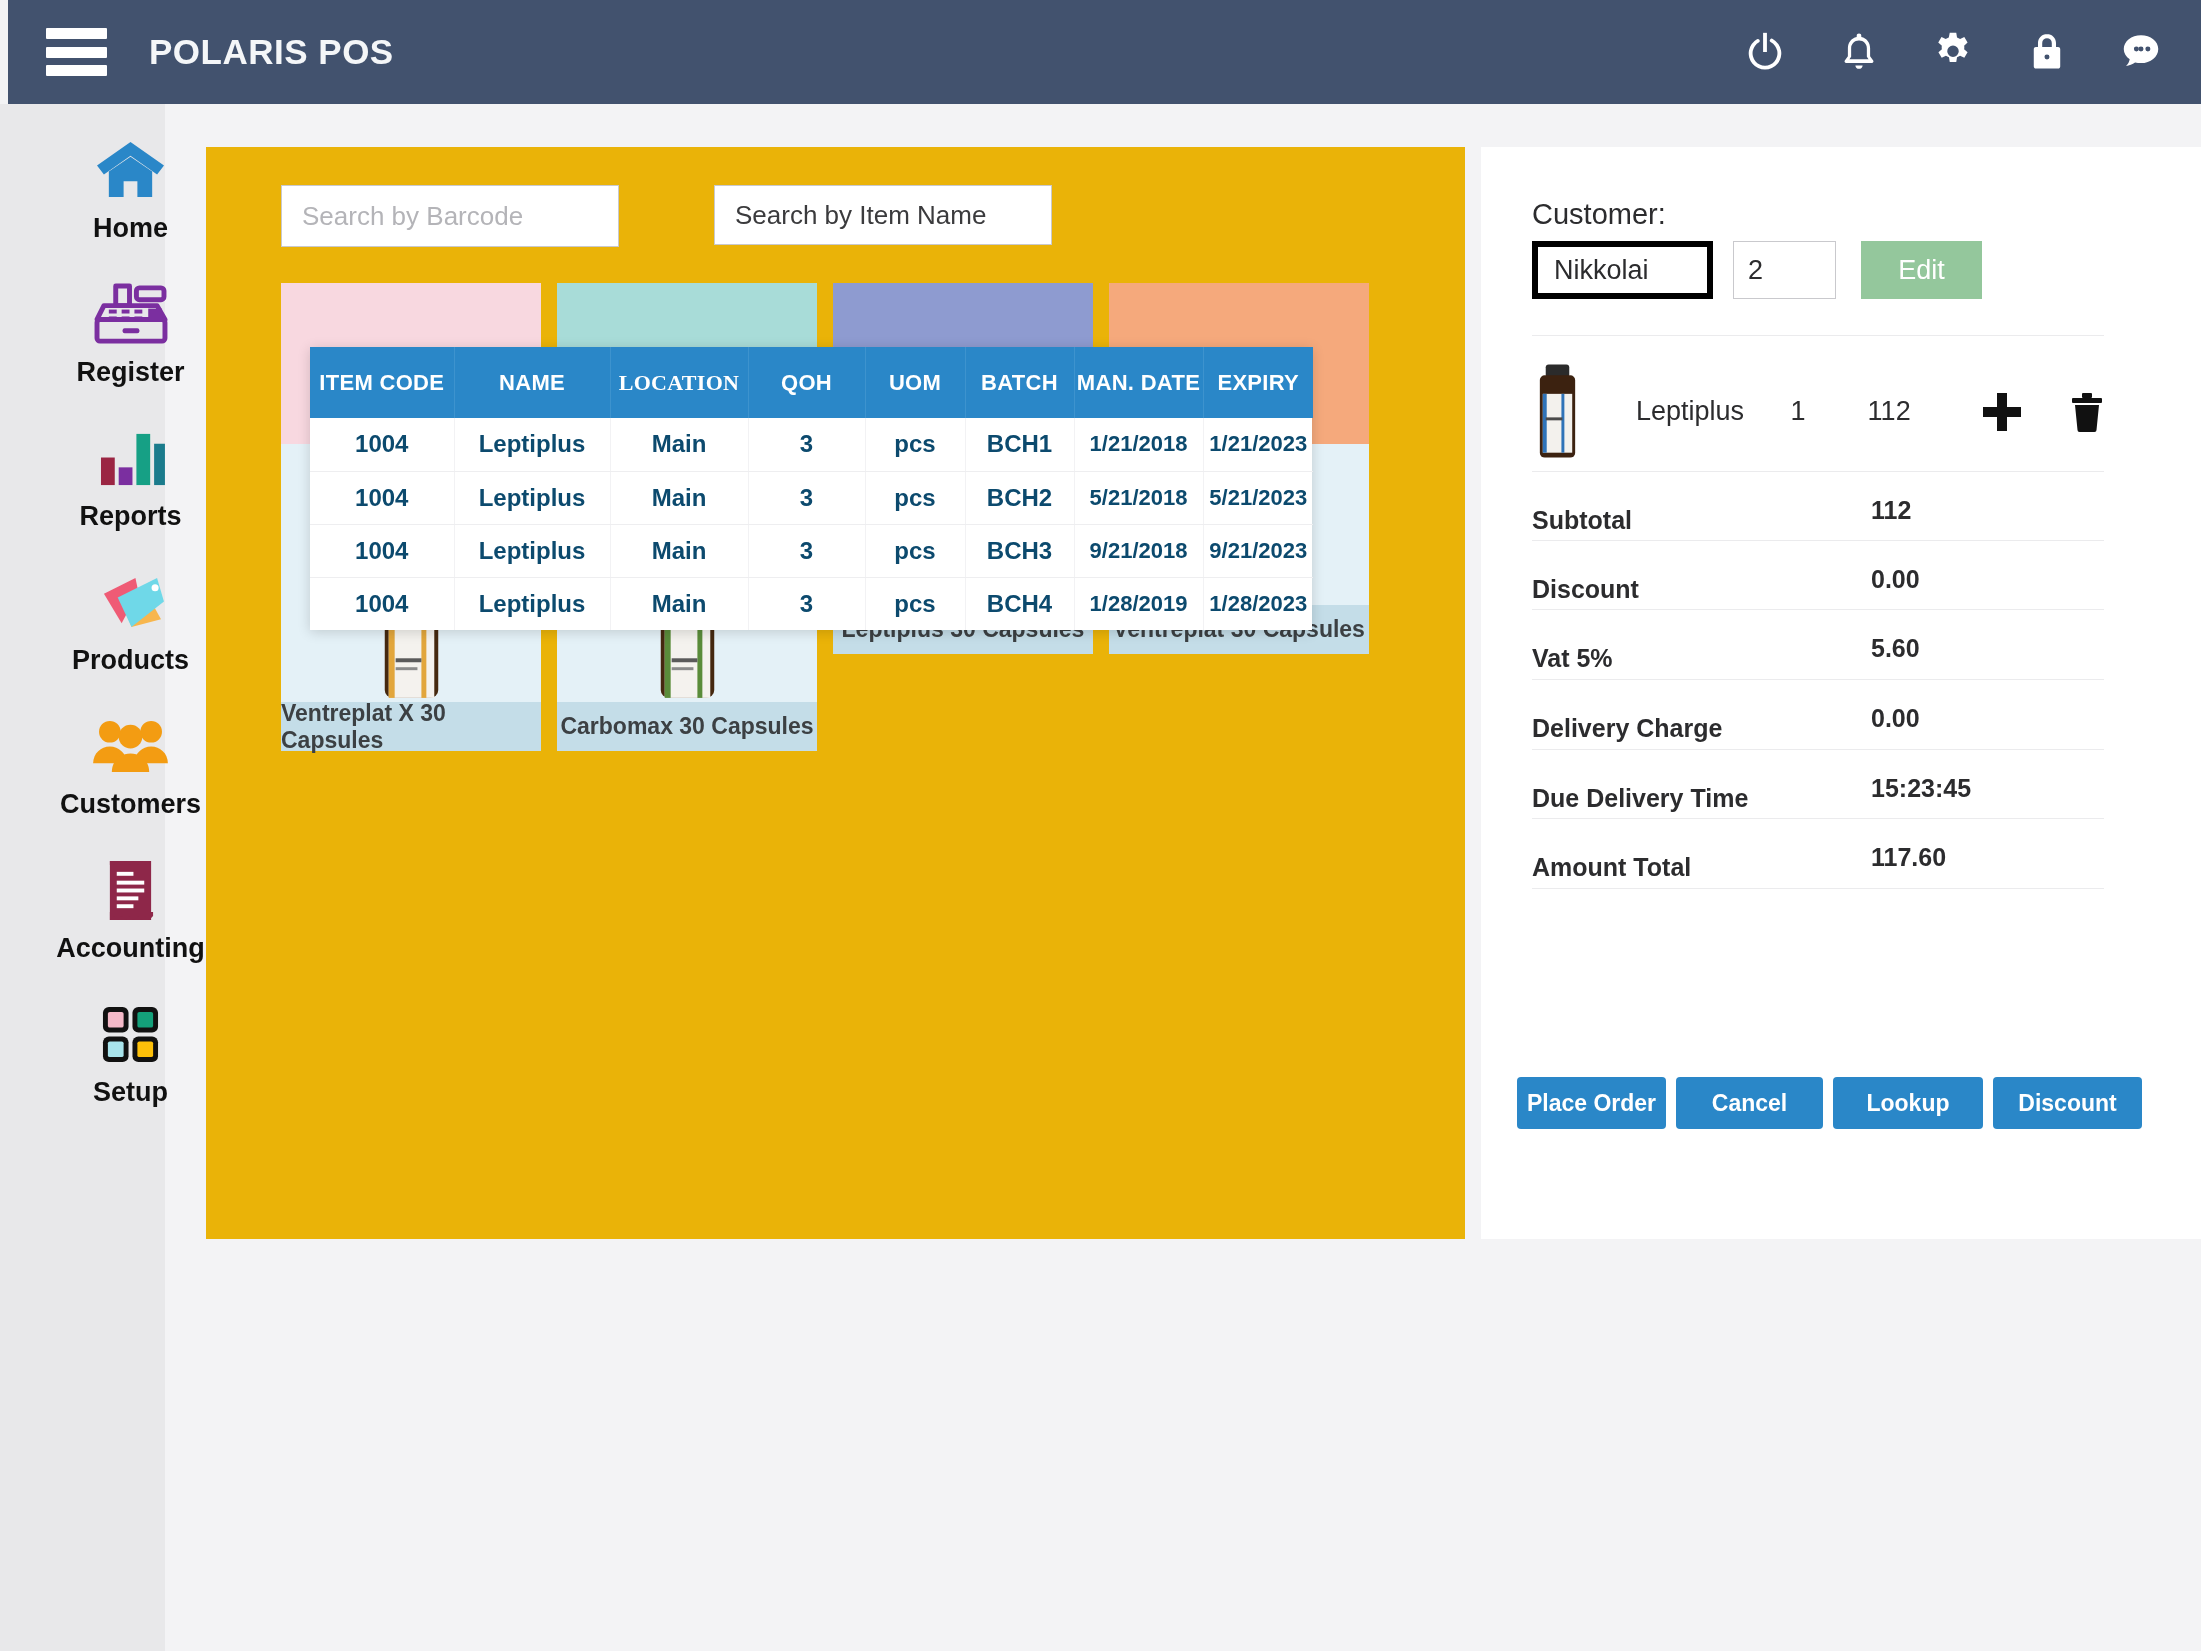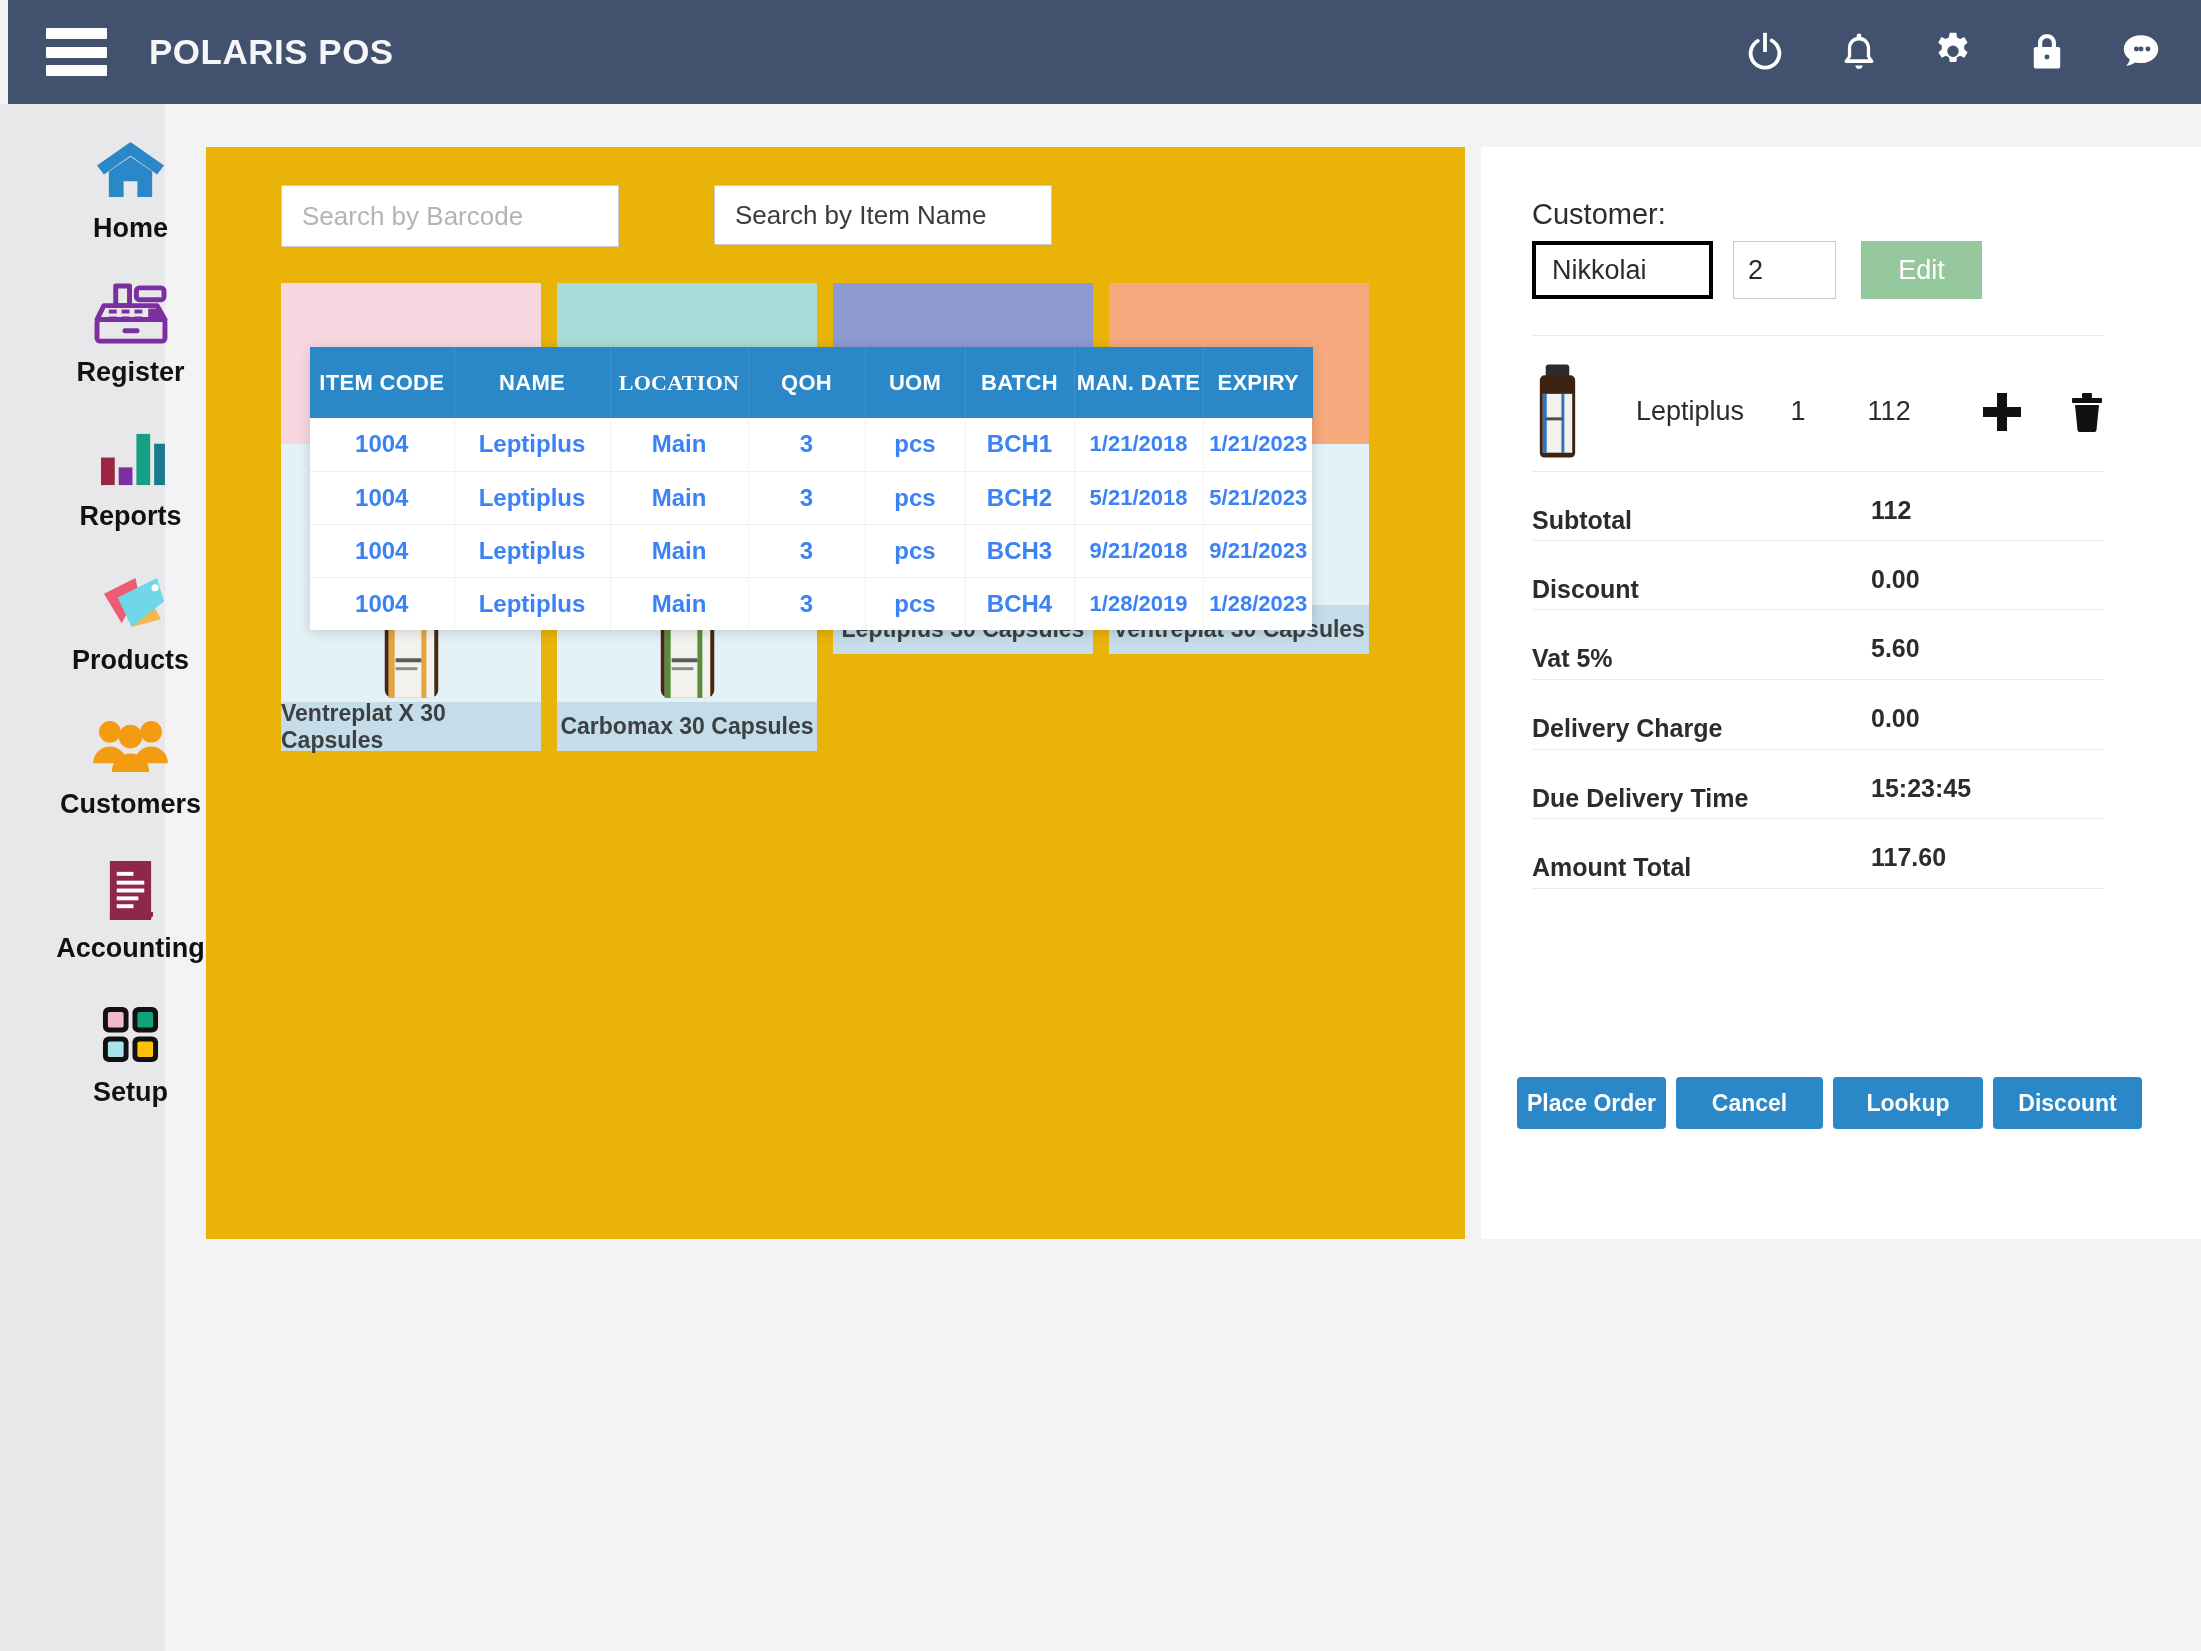--- a/index.html
+++ b/index.html
@@ -98,41 +98,41 @@
     z-index: 30;
   }
   table.inv { border-collapse: collapse; width: 100%; table-layout: fixed; }
   table.inv th {
     background: #2a87c8; color: #fff; font-size: 22px; font-weight: bold;
     height: 71px; text-align: center; border-right: 1px solid #3d93ce;
     letter-spacing: 0.3px;
   }
   table.inv th:last-child { border-right: none; }
   table.inv td {
-    height: 53px; text-align: center; font-size: 24px; font-weight: bold; color: #3b82f6;
+    height: 53px; text-align: center; font-size: 24px; font-weight: bold; color: #0c4a6e;
     border-bottom: 1px solid #eeeef0; border-right: 1px solid #f2f2f4;
   }
   table.inv td:last-child { border-right: none; }
   table.inv tr:last-child td { border-bottom: none; }
   .c-code { width: 144px; } .c-name { width: 156px; } .c-loc { width: 138px; font-family: Liberation Serif, serif; }
   .c-qoh  { width: 117px; } .c-uom  { width: 100px; } .c-batch { width: 109px; }
   .c-man  { width: 129px; } .c-exp  { width: 110px; }
   .td-sm { font-size: 22px !important; }
 
   
   .right-card {
     position: absolute; left: 1481px; top: 147px;
     width: 721px; height: 1092px; background: #ffffff;
   }
   .cust-label {
     position: absolute; left: 51px; top: 51px; font-size: 29px; color: #2c2c2e; text-align: center;
   }
   .cust-row { position: absolute; left: 51px; top: 94px; display: flex; align-items: center; gap: 0; }
   .cust-name {
-    width: 181px; height: 58px; border: 4px solid #000000; background: #fff;
+    width: 181px; height: 58px; border: 6px solid #000000; background: #fff;
     font-size: 27px; color: #2c2c2e; padding: 0 16px;
     font-family: "Liberation Sans", sans-serif;
   }
   .cust-qty {
     width: 103px; height: 58px; border: 1px solid #c9c9cd; background: #fff;
     font-size: 27px; color: #2c2c2e; padding: 0 14px; margin-left: 20px;
     font-family: "Liberation Sans", sans-serif;
   }
   .edit-btn {
     width: 121px; height: 58px; margin-left: 25px; background: #94c79c; border: none;

